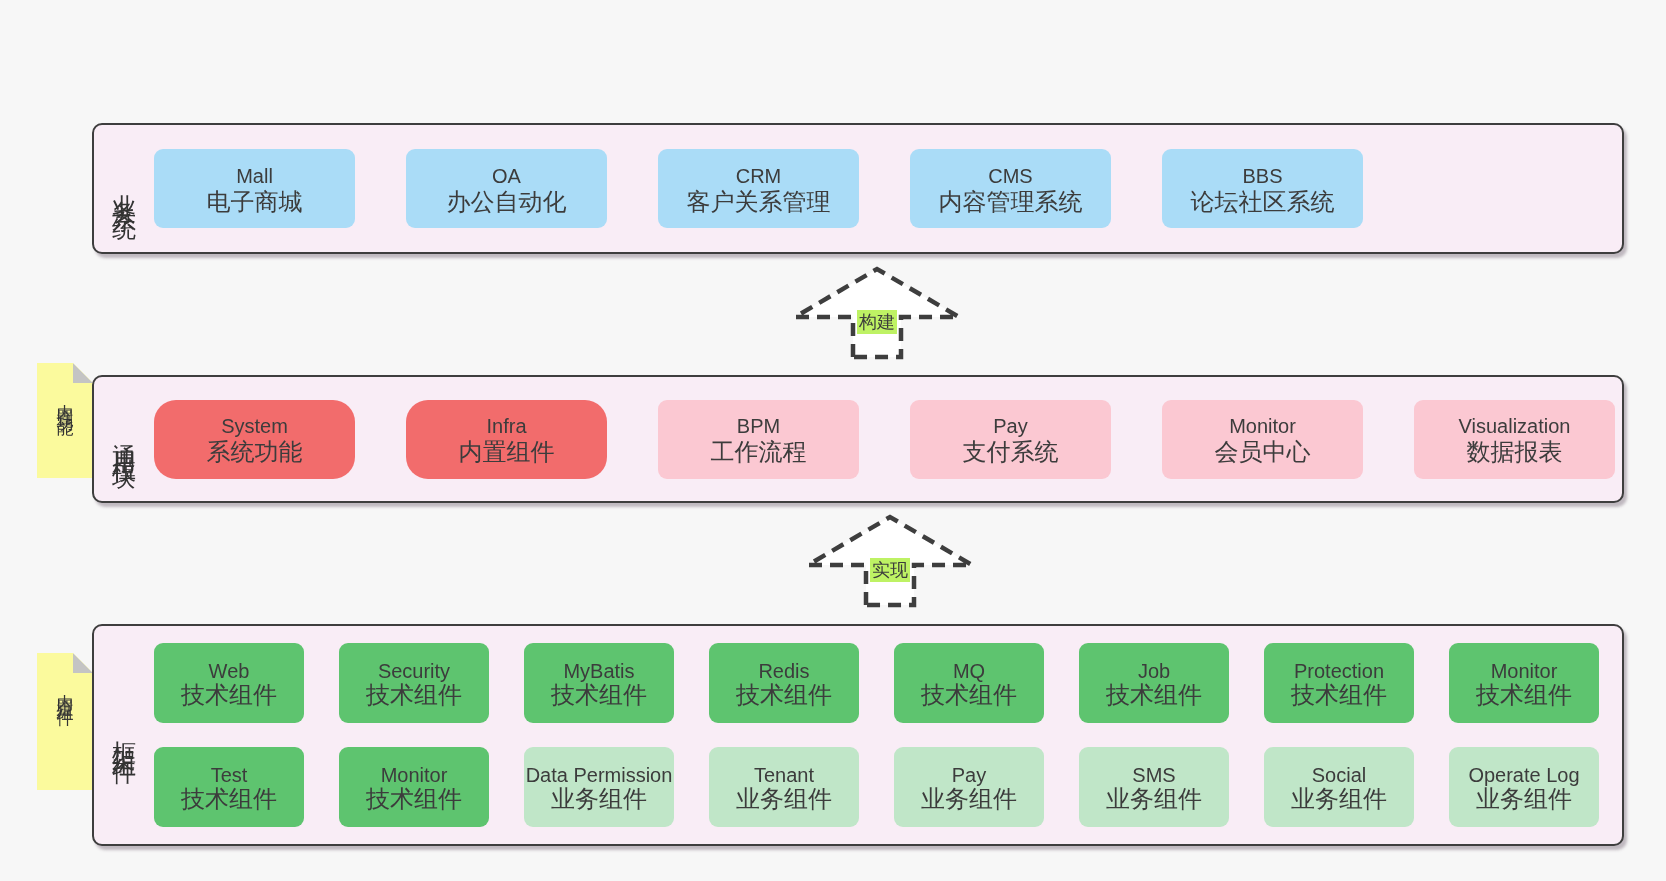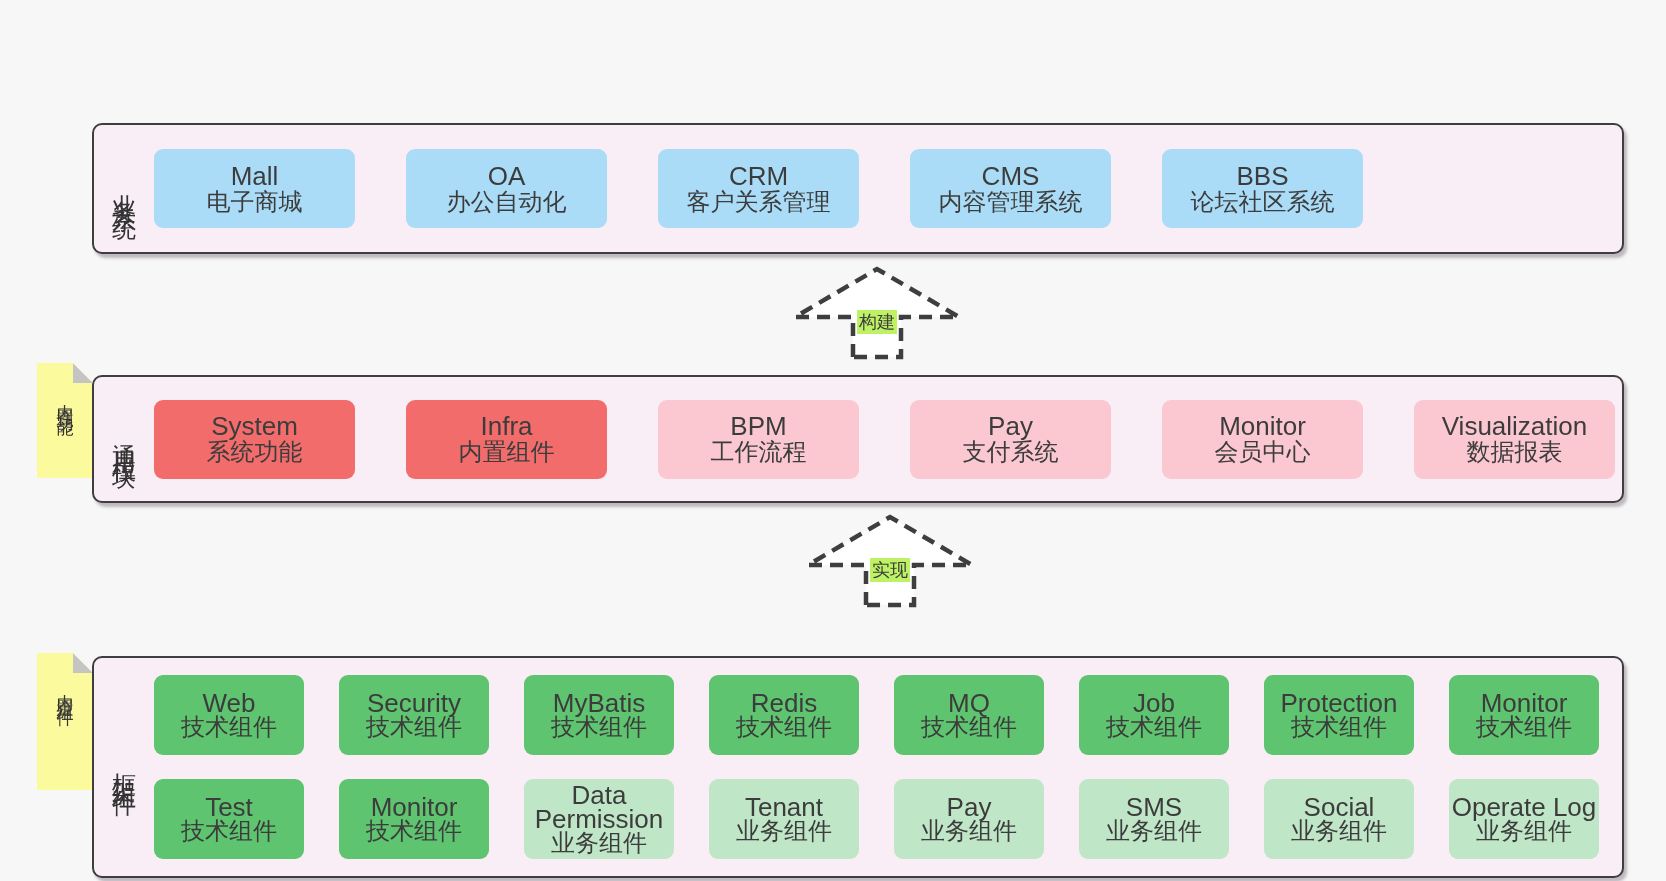--- a/index.html
+++ b/index.html
@@ -16,43 +16,43 @@
   .panel{
     position:absolute;left:92px;width:1532px;box-sizing:border-box;
     background:var(--panel-bg,#f9edf6);
     border:2px solid var(--panel-border,#3e3e3e);
     border-radius:10px;
     box-shadow:3px 4px 3px rgba(90,70,90,.35);
     display:flex;align-items:stretch;z-index:2;
   }
   #panel-business{top:123px;height:131px;}
   #panel-modules{top:375px;height:128px;}
-  #panel-components{top:656px;height:222px;}
+  #panel-components{top:624px;height:222px;}
   .label-col{
     width:60px;flex:0 0 60px;display:flex;align-items:center;justify-content:center;
   }
   .vlabel{
     writing-mode:vertical-rl;text-orientation:upright;
     font-size:24px;letter-spacing:7px;color:#333;line-height:1;
   }
   .boxes-row{flex:1;display:flex;align-items:center;gap:51px;}
   .boxes-col{flex:1;display:flex;flex-direction:column;justify-content:center;gap:24px;}
   .grid-row{display:flex;gap:35px;}
   
   .bx{
     display:flex;flex-direction:column;align-items:center;justify-content:center;
     border-radius:9px;text-align:center;flex:0 0 auto;
   }
   .bx-wide{width:201px;height:79px;}
   .bx-sm{width:150px;height:80px;}
-  .bx-name{font-size:26px;line-height:26px;}
+  .bx-name{font-size:20px;line-height:26px;}
   .bx-sub{font-size:24px;line-height:26px;}
   .bx-sm .bx-name,.bx-sm .bx-sub{line-height:24px;}
   .bx-blue{background:var(--blue,#aadcf7);}
-  .bx-red{background:var(--red,#f26c6c);}
+  .bx-red{background:var(--red,#f26c6c);border-radius:22px;}
   .bx-pink{background:var(--pink,#fbc8d2);}
   .bx-green{background:var(--green,#5ec46f);}
   .bx-lgreen{background:var(--lightgreen,#c0e6c8);}
   
   .sticky{
     position:absolute;left:37px;width:56px;background:var(--sticky-yellow,#fbfa9d);
     clip-path:polygon(0 0,calc(100% - 20px) 0,100% 20px,100% 100%,0 100%);
     z-index:1;display:flex;justify-content:center;
     box-shadow:2px 2px 2px rgba(0,0,0,.15);
   }

